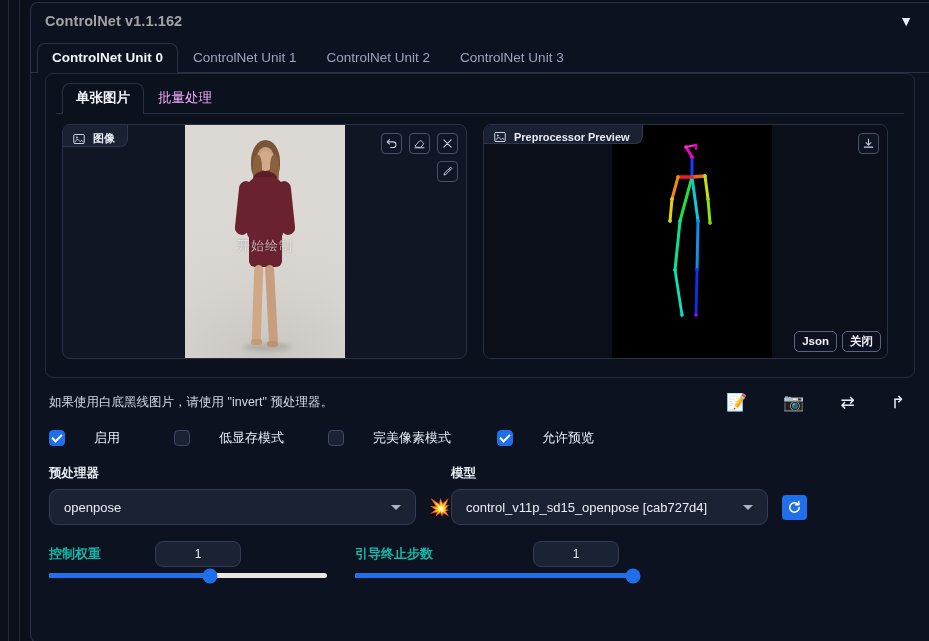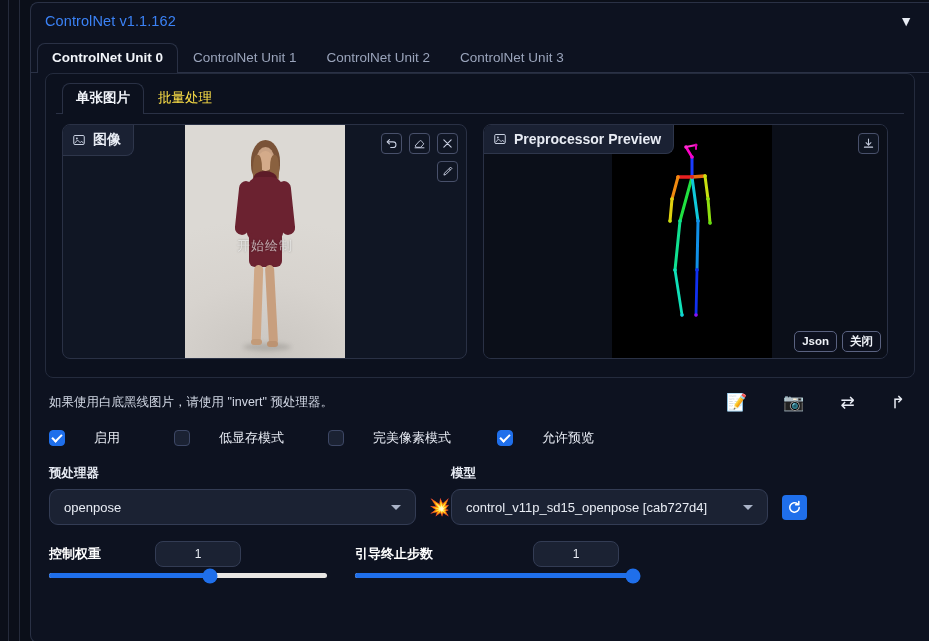--- a/index.html
+++ b/index.html
@@ -20,21 +20,21 @@
   .accordion {
     position: absolute; left: 30px; top: 2px; right: 0px; bottom: -2px;
     border: 1px solid #2a3145; border-right: none;
     border-radius: 8px 0 0 8px;
     background: #0d1220;
   }
   .acc-header {
     height: 36px; display: flex; align-items: center; justify-content: space-between;
     padding: 0 16px 0 14px;
   }
-  .acc-title { font-size: 14.5px; font-weight: normal; color: #3b82f6; letter-spacing: .1px; }
+  .acc-title { font-size: 14.5px; font-weight: bold; color: #a3a3a3; letter-spacing: .1px; }
   .acc-chevron { color: #e8ecf4; font-size: 14px; line-height: 1; }
 
   
   .tabbar {
     position: relative; display: flex; align-items: flex-end;
     height: 34px; padding-left: 6px; margin: 0 0 0 0;
   }
   .tabbar::after {
     content: ""; position: absolute; left: 0; right: 0; bottom: 0;
     height: 1px; background: #2a3145;
@@ -59,40 +59,40 @@
     margin: 0 14px 0 14px;
     border: 1px solid #242b3d; border-radius: 8px;
     background: #0c111e;
     padding: 8px 10px 14px 10px;
     height: 305px;
   }
   .subtabbar { position: relative; display: flex; align-items: flex-end; height: 32px; padding-left: 6px; }
   .subtabbar::after { content:""; position:absolute; left:0; right:0; bottom:0; height:1px; background:#2a3145; }
   .subtab {
     position: relative; z-index: 2; padding: 5px 13px 7px 13px;
-    font-size: 13.5px; color: #fde047; border: 1px solid transparent; border-bottom: none;
+    font-size: 13.5px; color: #f0abfc; border: 1px solid transparent; border-bottom: none;
     border-radius: 8px 8px 0 0; cursor: pointer; white-space: nowrap;
   }
   .subtab.active { color: #f2f5fa; font-weight: bold; border-color: #2a3145; background: #0c111e; }
 
   
   .image-row { display: flex; gap: 16px; padding: 10px 6px 0 6px; }
   .img-box {
     position: relative; width: 405px; height: 235px;
     border: 1px solid #2a3145; border-radius: 8px;
     background: #101624; overflow: hidden;
   }
   .box-tab {
     position: absolute; left: 0; top: 0; z-index: 5;
     display: flex; align-items: center; gap: 8px;
-    padding: 6px 12px 6px 10px;
+    padding: 6px 12px 0 10px;
     background: #1a2133;
     border: 1px solid #2e364b; border-left: none; border-top: none;
     border-radius: 0 0 8px 0;
-    font-size: 14px; color: #e8ecf4; font-weight: bold;
+    font-size: 11px; color: #e8ecf4; font-weight: bold;
   }
   .box-tab .mini-icon { width: 12px; height: 12px; flex: none; }
 
   .photo {
     position: absolute; left: 122px; top: 0; width: 160px; height: 235px;
     background:
       radial-gradient(ellipse 120% 60% at 50% 100%, #c9c5c0 0%, #d7d3ce 55%, #dcd9d4 100%);
     overflow: hidden;
   }
   .ph-head { position:absolute; left:72px; top:22px; width:17px; height:22px; border-radius:50% 50% 45% 45%; background:#c8a183; }
@@ -178,21 +178,21 @@
   .refresh-btn {
     width: 25px; height: 25px; border-radius: 4px; background: #1f6feb; color: #fff;
     display: flex; align-items: center; justify-content: center; cursor: pointer; flex: none;
   }
   .refresh-btn svg { width: 15px; height: 15px; }
 
   
   .slider-row { display: flex; padding: 16px 20px 0 18px; gap: 0; }
   .sl-group { display: flex; flex-direction: column; gap: 6px; }
   .sl-top { display: flex; align-items: center; gap: 12px; }
-  .sl-label { font-size: 13px; color: #ffffff; font-weight: bold; white-space: nowrap; }
+  .sl-label { font-size: 13px; color: #14b8a6; font-weight: bold; white-space: nowrap; }
   .sl-num {
     width: 86px; height: 26px; border: 1px solid #333c54; border-radius: 8px;
     background: #1b2233; color: #e8ecf4; font-size: 12px;
     display: flex; align-items: center; justify-content: center; cursor: text;
   }
   .sl-track {
     position: relative; height: 5px; border-radius: 3px; background: #e8e6e3; cursor: pointer;
   }
   .sl-fill { position: absolute; left: 0; top: 0; bottom: 0; border-radius: 3px; background: #1f6feb; }
   .sl-thumb {

